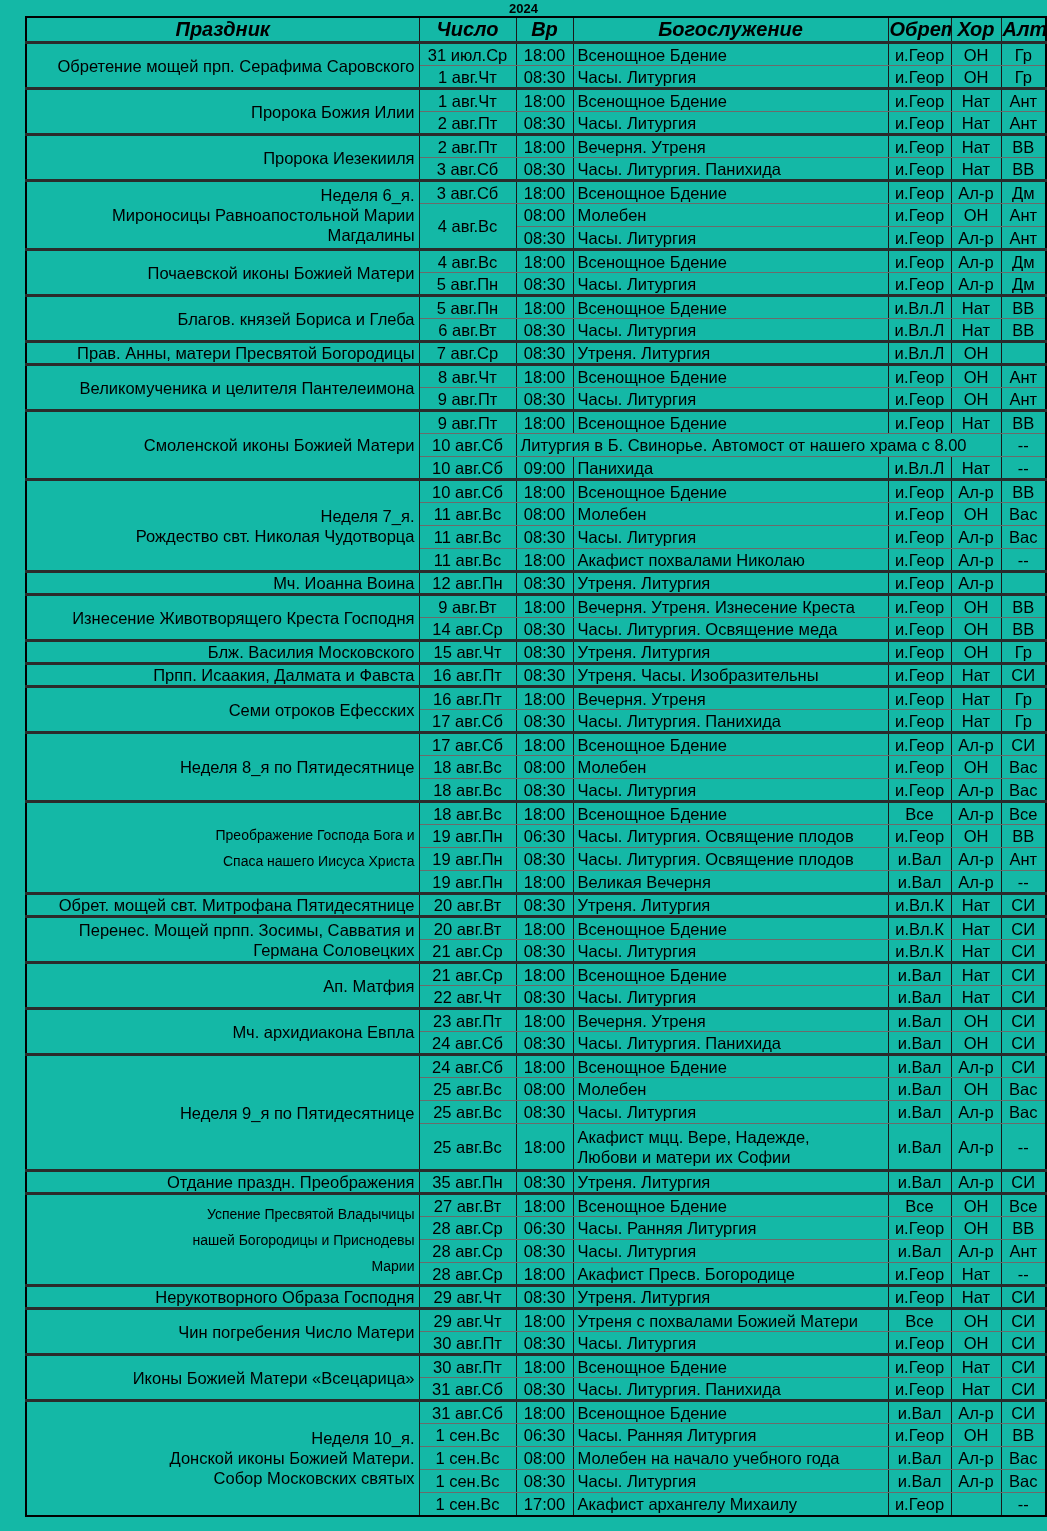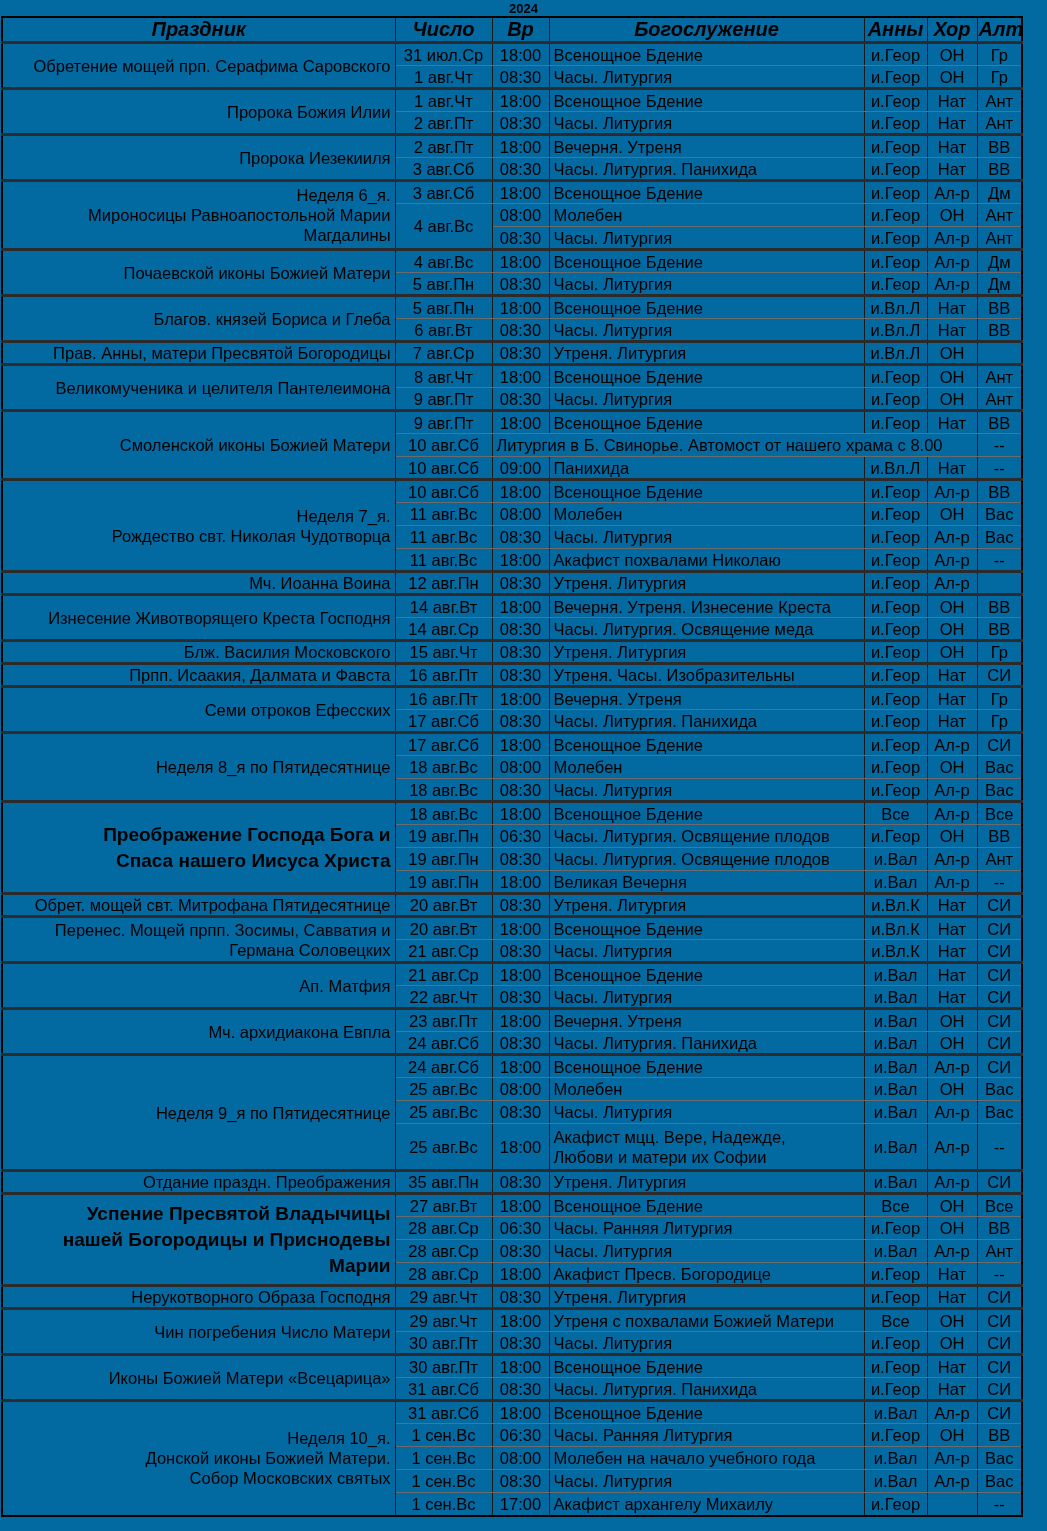--- a/index.html
+++ b/index.html
@@ -1,37 +1,37 @@
 <!DOCTYPE html>
 <html><head>
 <meta charset="utf-8">
 <style>
   html, body { margin: 0; padding: 0; background: #fff; }
   .page {
     width: 1047px;
     height: 1531px;
-    background: #0369a1;
+    background: #14b8a6;
     font-family: "Liberation Sans", "DejaVu Sans", sans-serif;
     color: #000;
     overflow: hidden;
     box-sizing: border-box;
   }
   .year {
     text-align: center;
     font-size: 13px;
     font-weight: 600;
     height: 15px;
     line-height: 15px;
     padding-top: 1px;
   }
   table.sched {
     border-collapse: collapse;
     table-layout: fixed;
     width: 1020px;
-    margin-left: 1px;
+    margin-left: 25px;
     border: 2px solid #000;
   }
   table.sched th, table.sched td {
     border-left: 1px solid #1a1a1a;
     border-right: 1px solid #1a1a1a;
     border-top: 1px solid #6b6b6b;
     border-bottom: 1px solid #6b6b6b;
     padding: 0 4px;
     overflow: hidden;
     box-sizing: border-box;
@@ -53,21 +53,21 @@
   }
   tr.group-start td { border-top: 3px solid #2b2b2b; }
   tr.row-tall td { height: 47px; }
   td.feast {
     text-align: right;
     white-space: pre-line;
     font-size: 17px;
     line-height: 22px;
   }
   td.feast.bold { font-weight: normal; }
-  td.feast.bold-large { font-weight: bold; font-size: 19px; line-height: 26px; }
+  td.feast.bold-large { font-weight: normal; font-size: 14px; line-height: 26px; }
   td.date, td.time { text-align: center; white-space: nowrap; }
   td.service { text-align: left; white-space: pre-line; }
   td.priest, td.choir, td.altar { text-align: center; white-space: nowrap; }
 </style>
 </head>
 <body>
 
 <div class="page">
   <div class="year">2024</div>
   <table class="sched">
@@ -79,21 +79,21 @@
       <col style="width:63px">
       <col style="width:50px">
       <col style="width:45px">
     </colgroup>
     <thead>
       <tr>
           <th>Праздник</th>
           <th>Число</th>
           <th>Вр</th>
           <th>Богослужение</th>
-          <th>Анны</th>
+          <th>Обрет</th>
           <th>Хор</th>
           <th>Алт</th>
         </tr>
     </thead>
     <tbody>
         <tr class="group-start">
           <td class="feast" rowspan="2">Обретение мощей прп. Серафима Саровского</td>
           <td class="date">31 июл.Ср</td>
           <td class="time">18:00</td>
           <td class="service">Всенощное Бдение</td>
@@ -289,21 +289,21 @@
           <td class="feast" rowspan="1">Мч. Иоанна Воина</td>
           <td class="date">12 авг.Пн</td>
           <td class="time">08:30</td>
           <td class="service">Утреня. Литургия</td>
           <td class="priest">и.Геор</td>
           <td class="choir">Ал-р</td>
           <td class="altar"></td>
         </tr>
         <tr class="group-start">
           <td class="feast" rowspan="2">Изнесение Животворящего Креста Господня</td>
-          <td class="date">14 авг.Вт</td>
+          <td class="date">9 авг.Вт</td>
           <td class="time">18:00</td>
           <td class="service">Вечерня. Утреня. Изнесение Креста</td>
           <td class="priest">и.Геор</td>
           <td class="choir">ОН</td>
           <td class="altar">ВВ</td>
         </tr>
         <tr>
           <td class="date">14 авг.Ср</td>
           <td class="time">08:30</td>
           <td class="service">Часы. Литургия. Освящение меда</td>

